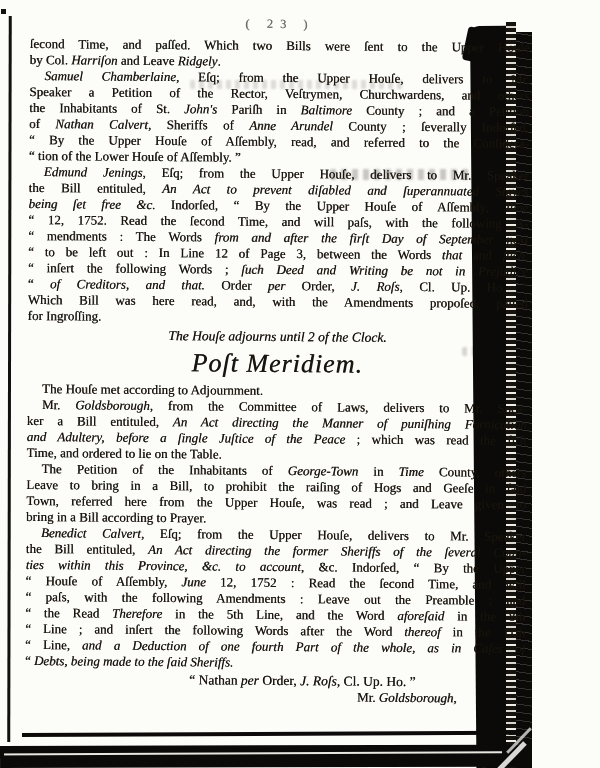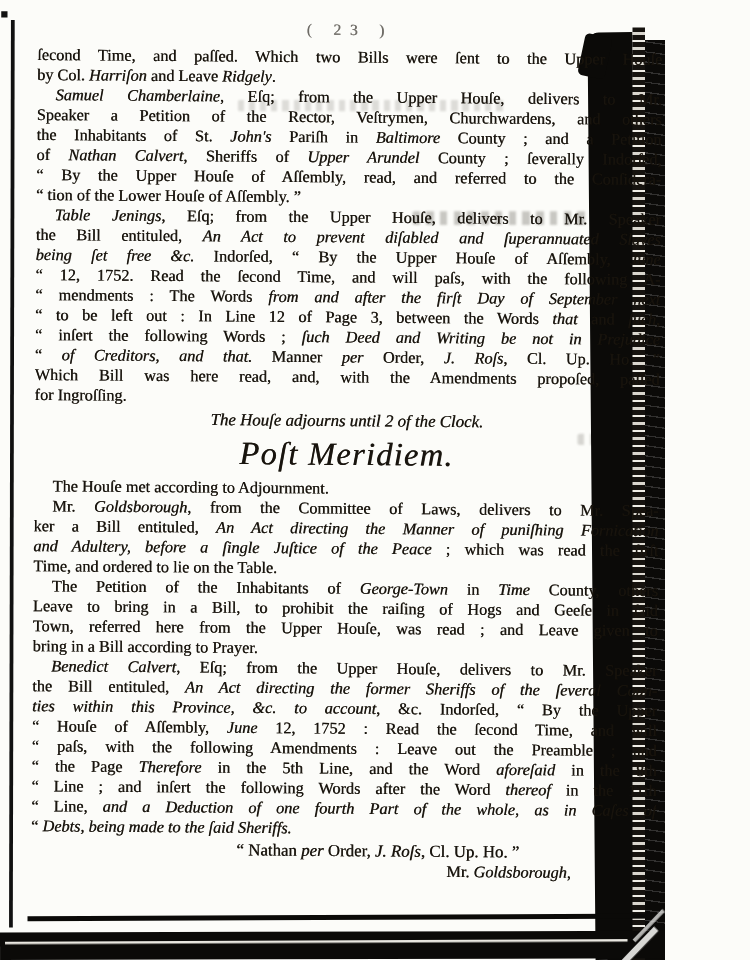--- a/index.html
+++ b/index.html
@@ -98,33 +98,33 @@
     <div class="page-number">(  23  )</div>
     <div id="doc-host">
         <div class="para noindent">
           <div class="line"><span class="rm">ſecond Time, and paſſed.  Which two Bills were ſent to the Upper Houſe</span></div>
           <div class="line"><span class="rm">by Col. </span><span class="it">Harriſon</span><span class="rm"> and Leave </span><span class="it">Ridgely</span><span class="rm">.</span></div>
         </div>
         <div class="para indent">
           <div class="line"><span class="it">Samuel Chamberlaine</span><span class="rm">, Eſq; from the Upper Houſe, delivers to Mr.</span></div>
           <div class="line"><span class="rm">Speaker a Petition of the Rector, Veſtrymen, Churchwardens, and others</span></div>
           <div class="line"><span class="rm">the Inhabitants of St. </span><span class="it">John's</span><span class="rm"> Pariſh in </span><span class="it">Baltimore</span><span class="rm"> County ; and a Petition</span></div>
-          <div class="line"><span class="rm">of </span><span class="it">Nathan Calvert</span><span class="rm">, Sheriffs of </span><span class="it">Upper Arundel</span><span class="rm"> County ; ſeverally Indorſed,</span></div>
+          <div class="line"><span class="rm">of </span><span class="it">Nathan Calvert</span><span class="rm">, Sheriffs of </span><span class="it">Anne Arundel</span><span class="rm"> County ; ſeverally Indorſed,</span></div>
           <div class="line"><span class="rm">“ By the Upper Houſe of Aſſembly, read, and referred to the Conſidera-</span></div>
           <div class="line"><span class="rm">“ tion of the Lower Houſe of Aſſembly. ”</span></div>
         </div>
         <div class="para indent">
-          <div class="line"><span class="it">Table Jenings</span><span class="rm">, Eſq; from the Upper Houſe, delivers to Mr. Speaker</span></div>
+          <div class="line"><span class="it">Edmund Jenings</span><span class="rm">, Eſq; from the Upper Houſe, delivers to Mr. Speaker</span></div>
           <div class="line"><span class="rm">the Bill entituled, </span><span class="it">An Act to prevent diſabled and ſuperannuated Slaves</span></div>
           <div class="line"><span class="it">being ſet free &amp;c.</span><span class="rm">  Indorſed, “ By the Upper Houſe of Aſſembly, </span><span class="it">June</span></div>
           <div class="line"><span class="rm">“ 12, 1752.  Read the ſecond Time, and will paſs, with the following A-</span></div>
           <div class="line"><span class="rm">“ mendments : The Words </span><span class="it">from and after the firſt Day of September next</span></div>
           <div class="line"><span class="rm">“ to be left out : In Line 12 of Page 3, between the Words </span><span class="it">that</span><span class="rm"> and </span><span class="it">ſuch</span><span class="rm">,</span></div>
           <div class="line"><span class="rm">“ inſert the following Words ; </span><span class="it">ſuch Deed and Writing be not in Prejudice</span></div>
-          <div class="line"><span class="rm">“ </span><span class="it">of Creditors, and that.</span><span class="rm">      Manner </span><span class="it">per</span><span class="rm"> Order, </span><span class="it">J. Roſs</span><span class="rm">, Cl. Up. Ho. ”</span></div>
+          <div class="line"><span class="rm">“ </span><span class="it">of Creditors, and that.</span><span class="rm">      Order </span><span class="it">per</span><span class="rm"> Order, </span><span class="it">J. Roſs</span><span class="rm">, Cl. Up. Ho. ”</span></div>
           <div class="line"><span class="rm">Which Bill was here read, and, with the Amendments propoſed, paſſed</span></div>
           <div class="line"><span class="rm">for Ingroſſing.</span></div>
         </div>
         <div class="para adjourn">
           <div class="line"><span class="it">The Houſe adjourns until 2 of the Clock.</span></div>
         </div>
         <div class="para heading">
           <div class="line"><span class="it">Poſt Meridiem.</span></div>
         </div>
         <div class="para indent">
@@ -141,21 +141,21 @@
           <div class="line"><span class="rm">Leave to bring in a Bill, to prohibit the raiſing of Hogs and Geeſe in ſaid</span></div>
           <div class="line"><span class="rm">Town, referred here from the Upper Houſe, was read ; and Leave given to</span></div>
           <div class="line"><span class="rm">bring in a Bill according to Prayer.</span></div>
         </div>
         <div class="para indent">
           <div class="line"><span class="it">Benedict Calvert</span><span class="rm">, Eſq; from the Upper Houſe, delivers to Mr. Speaker</span></div>
           <div class="line"><span class="rm">the Bill entituled, </span><span class="it">An Act directing the former Sheriffs of the ſeveral Coun-</span></div>
           <div class="line"><span class="it">ties within this Province, &amp;c. to account</span><span class="rm">, &amp;c. Indorſed, “ By the Upper</span></div>
           <div class="line"><span class="rm">“ Houſe of Aſſembly, </span><span class="it">June</span><span class="rm"> 12, 1752 : Read the ſecond Time, and will</span></div>
           <div class="line"><span class="rm">“ paſs, with the following Amendments : Leave out the Preamble ; and</span></div>
-          <div class="line"><span class="rm">“ the Page </span><span class="it">Therefore</span><span class="rm"> in the 5th Line, and the Word </span><span class="it">aforeſaid</span><span class="rm"> in the 8th</span></div>
+          <div class="line"><span class="rm">“ the Read </span><span class="it">Therefore</span><span class="rm"> in the 5th Line, and the Word </span><span class="it">aforeſaid</span><span class="rm"> in the 8th</span></div>
           <div class="line"><span class="rm">“ Line ; and inſert the following Words after the Word </span><span class="it">thereof</span><span class="rm"> in the 11th</span></div>
           <div class="line"><span class="rm">“ Line, </span><span class="it">and a Deduction of one fourth Part of the whole, as in Caſes of</span></div>
           <div class="line"><span class="rm">“ </span><span class="it">Debts, being made to the ſaid Sheriffs.</span></div>
         </div>
         <div class="para signed">
           <div class="line"><span class="rm">“ Nathan </span><span class="it">per</span><span class="rm"> Order, </span><span class="it">J. Roſs</span><span class="rm">, Cl. Up. Ho. ”</span></div>
         </div>
         <div class="para catchword">
           <div class="line"><span class="rm">Mr. </span><span class="it">Goldsborough</span><span class="rm">,</span></div>
         </div>

